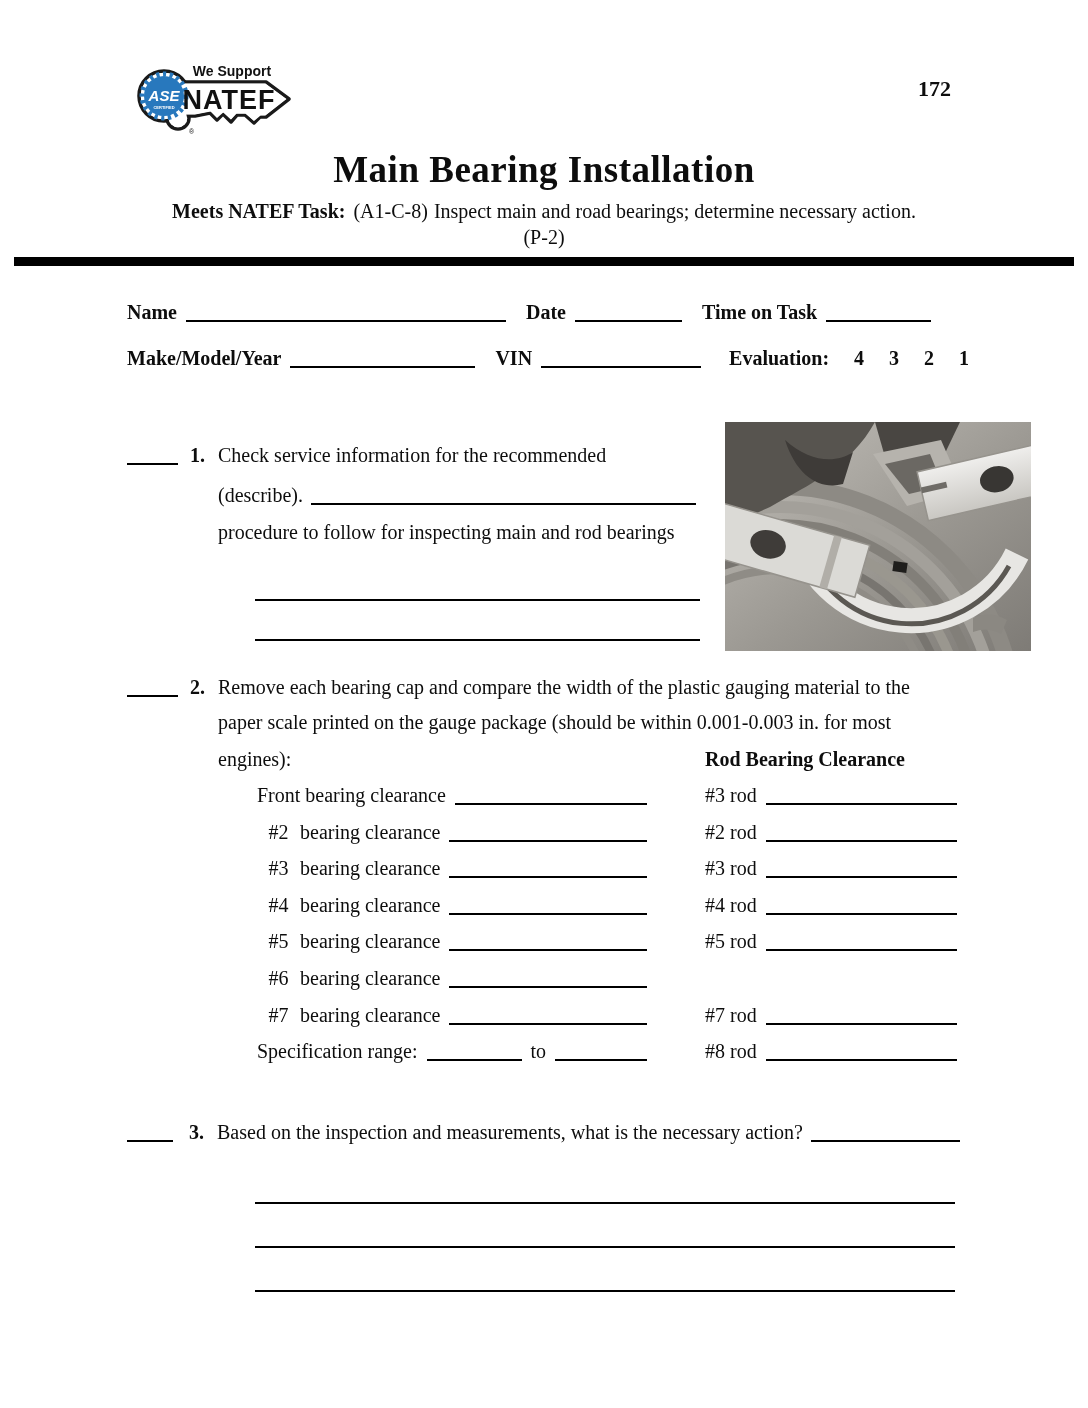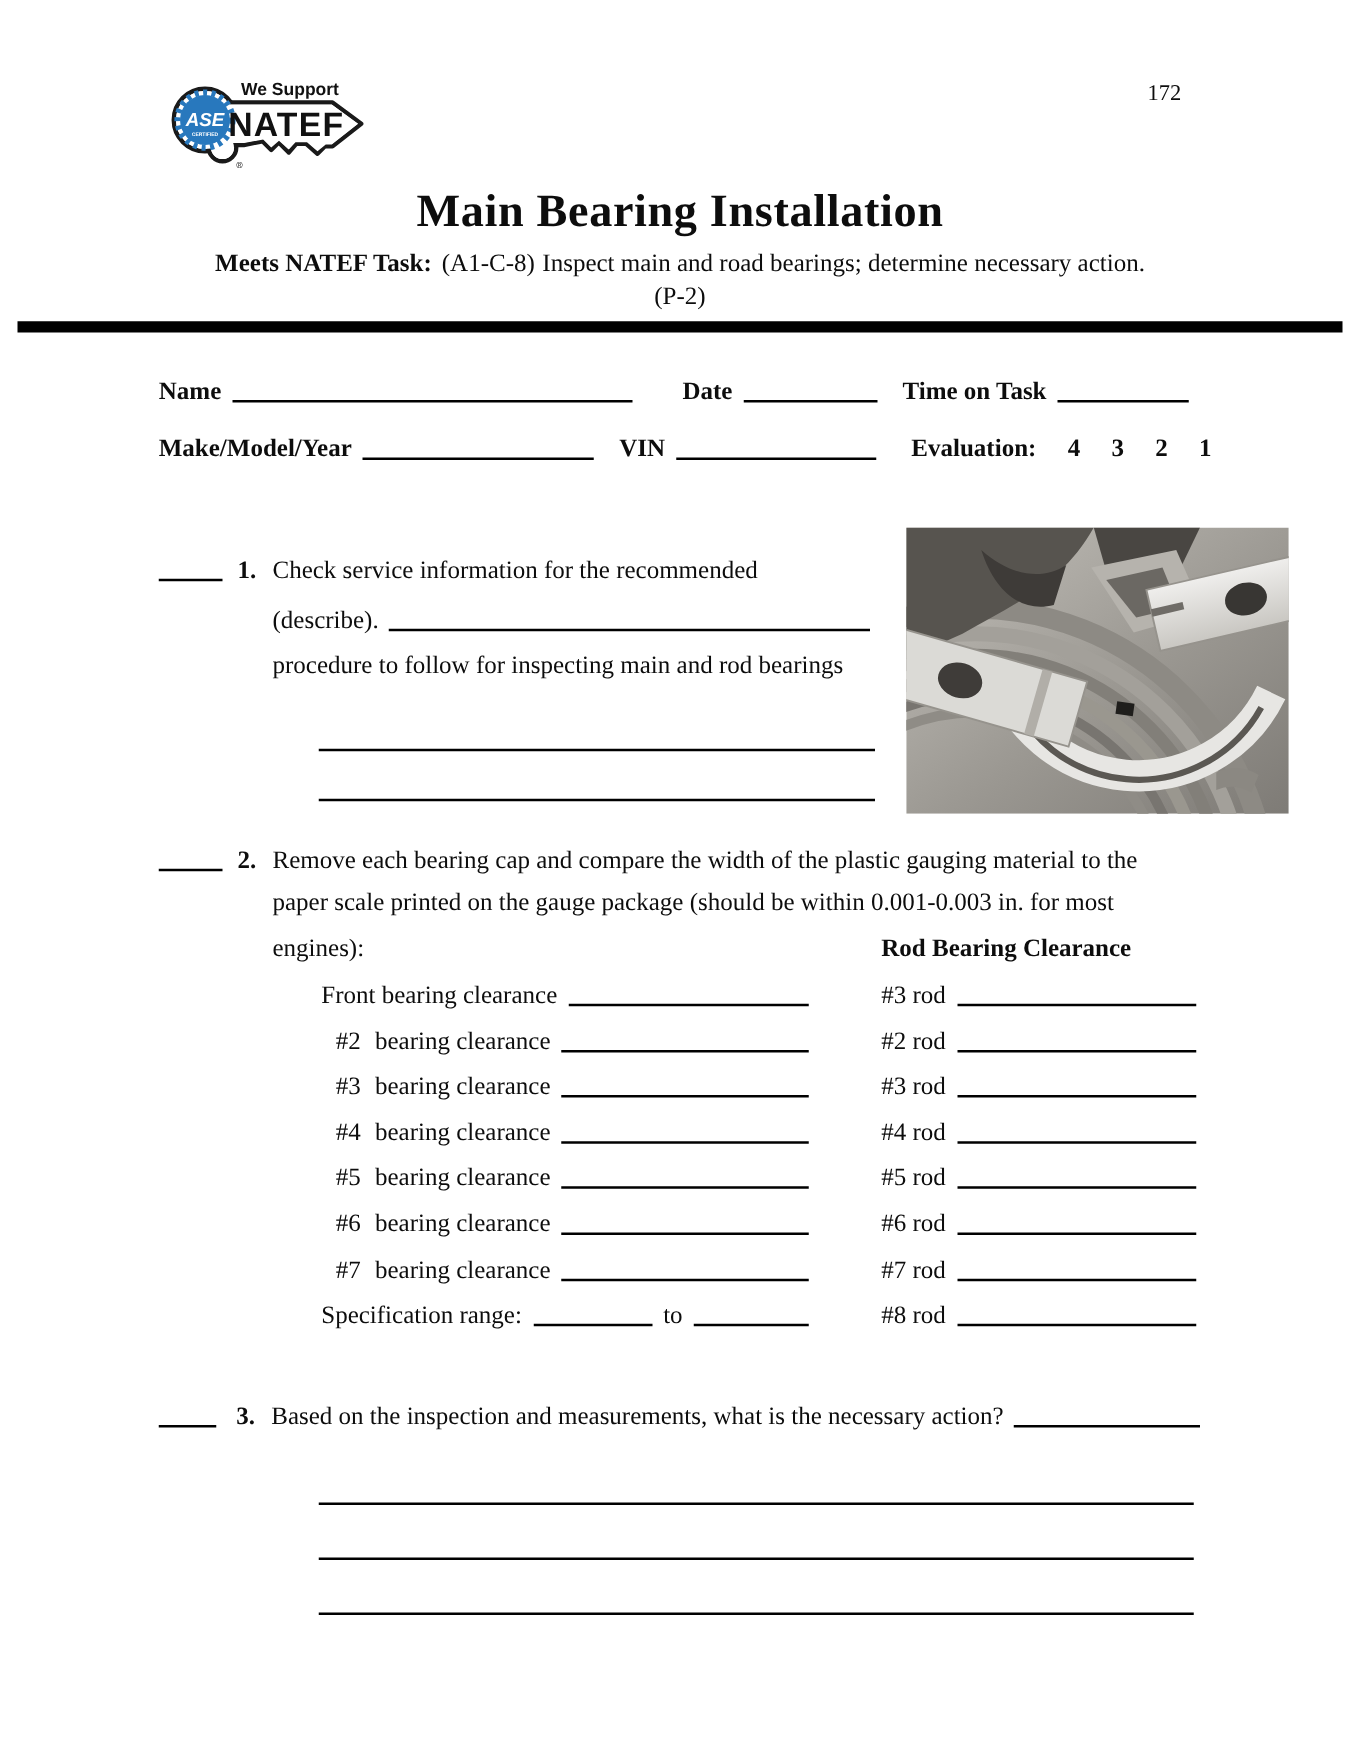--- a/index.html
+++ b/index.html
@@ -9,21 +9,21 @@
     margin:0 auto;
     background:#ffffff;
     font-family:"Liberation Serif", serif;
     color:#0d0d0d;
     overflow:hidden;
   }
   .abs { position:absolute; }
   .bold { font-weight:bold; }
   .center { width:100%; text-align:center; }
 
-  .page-num { left:918px; top:64px; font-size:18px; font-weight:normal; }
+  .page-num { left:918px; top:76px; font-size:22px; font-weight:bold; }
 
   .doc-title { top:148px; font-size:37px; font-weight:bold; letter-spacing:0.5px; }
   .task-line { top:200px; font-size:20px; }
   .task-line .code { margin-left:8px; }
   .task-line .desc { margin-left:6px; }
   .p2-line  { top:226px; font-size:20px; }
 
   .rule { top:257px; left:14px; width:1060px; height:9px; background:#000; }
 
   .blank {
@@ -31,21 +31,21 @@
     border-bottom:2px solid #000;
     height:0.95em;
     transform:translateY(3px);
   }
 
   .info-row { left:127px; width:833px; font-size:20px; display:flex; align-items:baseline; }
   .info-row .lbl { font-weight:bold; white-space:nowrap; }
   .info-row .blank { margin-left:9px; flex:0 0 auto; }
   .row1 { top:298px; }
   .row2 { top:344px; }
-  .gap24 { margin-left:40px; } .gap20 { margin-left:20px; }
+  .gap24 { margin-left:20px; } .gap20 { margin-left:20px; }
   .eval-num { font-weight:bold; margin-left:25px; }
 
   .item { font-size:20px; }
   .item .num { font-weight:bold; }
   .iline { display:flex; align-items:baseline; }
 
   .item1 { left:127px; top:441px; width:600px; }
   .item1 .iline { height:40px; }
   .short-blank { width:51px; flex:0 0 auto; }
   .item1 .num { margin-left:12px; margin-right:13px; }
@@ -289,24 +289,20 @@
         <span class="fill-blank"></span>
       </span>
     </div>
 
     <div class="clr-row">
       <span class="clr-left">
         <span class="numcell">#6</span>
         <span>bearing clearance</span>
         <span class="fill-blank"></span>
       </span>
-      <span class="clr-right">
-        <span class="rlabel">#6 rod</span>
-        <span class="fill-blank"></span>
-      </span>
     </div>
 
     <div class="clr-row">
       <span class="clr-left">
         <span class="numcell">#7</span>
         <span>bearing clearance</span>
         <span class="fill-blank"></span>
       </span>
       <span class="clr-right">
         <span class="rlabel">#7 rod</span>

